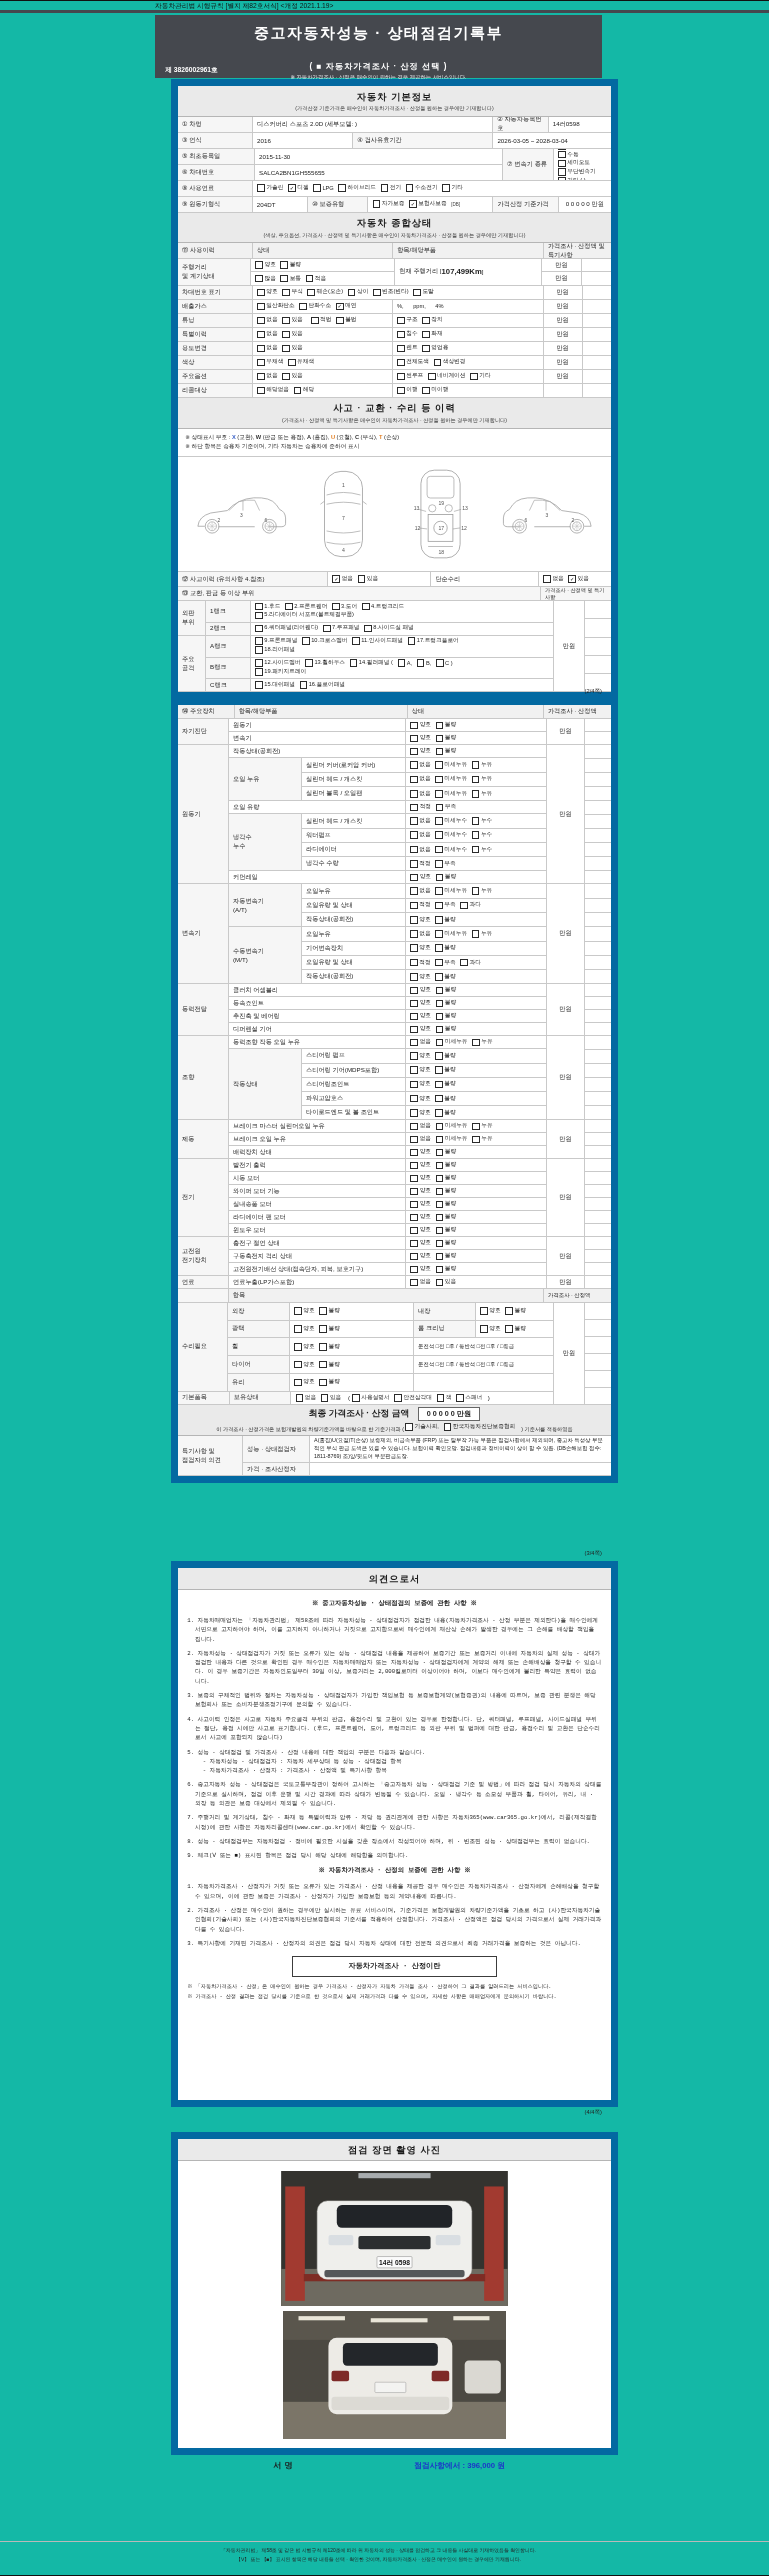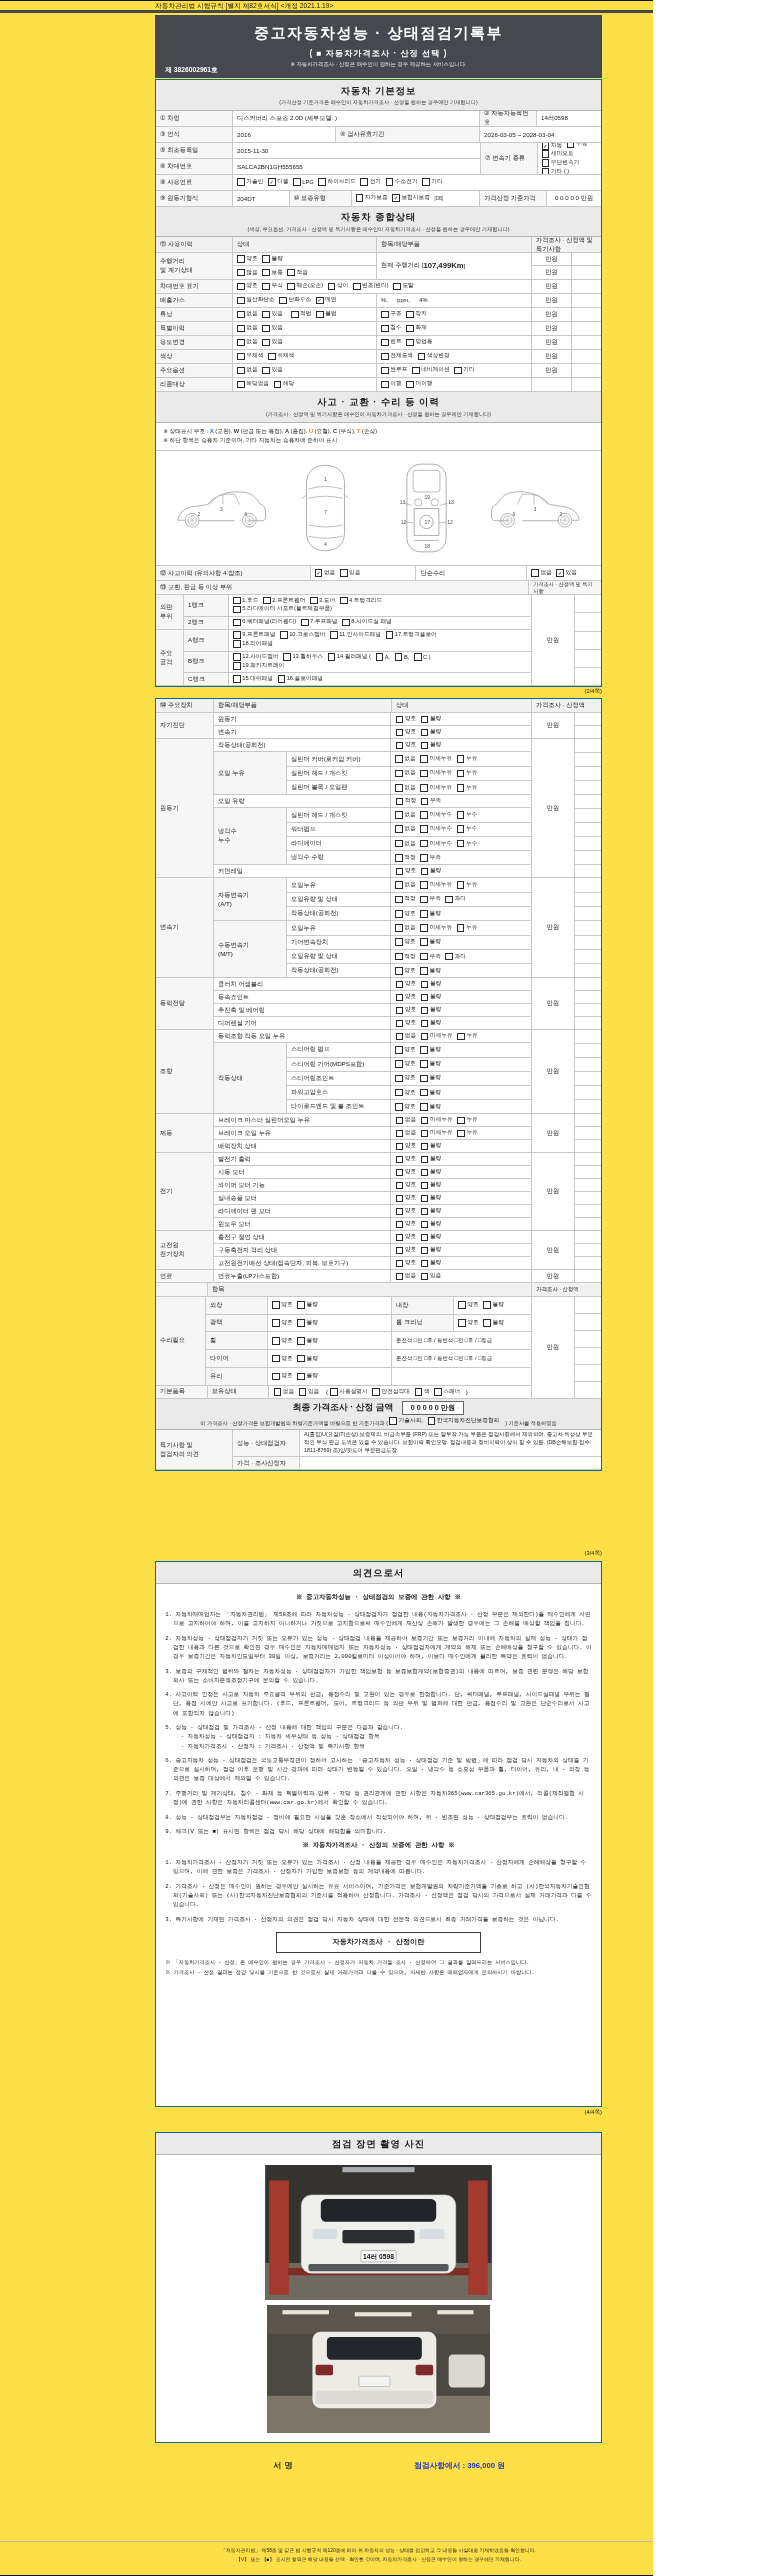--- a/index.html
+++ b/index.html
@@ -1,25 +1,25 @@
 <!DOCTYPE html>
 <html style="font-size:8.2px"><head>
 <meta charset="utf-8">
 <style>
   html,body{margin:0;padding:0;background:#fff;font-family:"Liberation Sans","DejaVu Sans",sans-serif;color:#1c1c1c;}
-  .sheet{position:relative;width:653px;height:2576px;background:#fde047;overflow:hidden;border-top:1px solid #111;border-bottom:1px solid #111;box-sizing:border-box;}
+  .sheet{position:relative;width:769px;height:2576px;background:#14b8a6;overflow:hidden;border-top:1px solid #111;border-bottom:1px solid #111;box-sizing:border-box;}
   .topbar{position:absolute;left:155px;top:0.5px;font-size:6.7px;color:#111;}
   .rule{position:absolute;left:0;top:9.3px;width:773px;height:0;border-top:3.1px solid #45484e;}
   .formcol{position:absolute;left:155px;top:0;width:447px;}
   .masthead{position:absolute;top:14.4px;left:0;width:447px;height:63px;background:#45484e;color:#fff;box-sizing:border-box;}
   .m-title{text-align:center;font-size:15px;font-weight:bold;letter-spacing:1.5px;padding-top:8.2px;}
-  .m-sub{text-align:center;font-size:8.2px;font-weight:bold;margin-top:5px;letter-spacing:1px;}
+  .m-sub{text-align:center;font-size:8.2px;font-weight:bold;margin-top:18px;letter-spacing:1px;}
   .m-note{text-align:center;font-size:5.4px;color:#e3e5e8;margin-top:2.1px;}
   .m-doc{position:absolute;left:10.3px;bottom:3.1px;font-size:6.7px;font-weight:bold;}
-  .obox{position:absolute;left:0;width:447px;border:1px solid #0369a1;background:#fff;box-sizing:border-box;}
+  .obox{position:absolute;left:16px;width:447px;border:7px solid #0369a1;background:#fff;box-sizing:border-box;}
   #box1{top:78px;} #box2{top:697px;} #noticebox{top:1560px;min-height:546px;} #photobox{top:2131px;}
   .pgmark{position:absolute;right:0;font-size:5.7px;color:#222;}
   #pg2{top:687px;} #pg3{top:1549px;} #pg4{top:2108px;}
   .band{background:#eaeaea;text-align:center;padding:4.6px 2.1px 3.6px;border-bottom:0.5px solid #b5b5b5;}
   .band .bt{font-size:9.3px;font-weight:bold;letter-spacing:1px;}
   .band .bs{font-size:5.2px;color:#333;margin-top:1.5px;}
   .r{display:flex;border-bottom:0.5px solid #c9c9c9;align-items:stretch;box-sizing:border-box;}
   .c{border-right:0.5px solid #c9c9c9;padding:1.5px 4.1px;display:flex;align-items:center;box-sizing:border-box;font-size:6.2px;overflow:hidden;}
   .r > .c:last-child, .r > .vcol:last-child{border-right:none;}
   .vcol{display:flex;flex-direction:column;border-right:0.5px solid #c9c9c9;box-sizing:border-box;}

